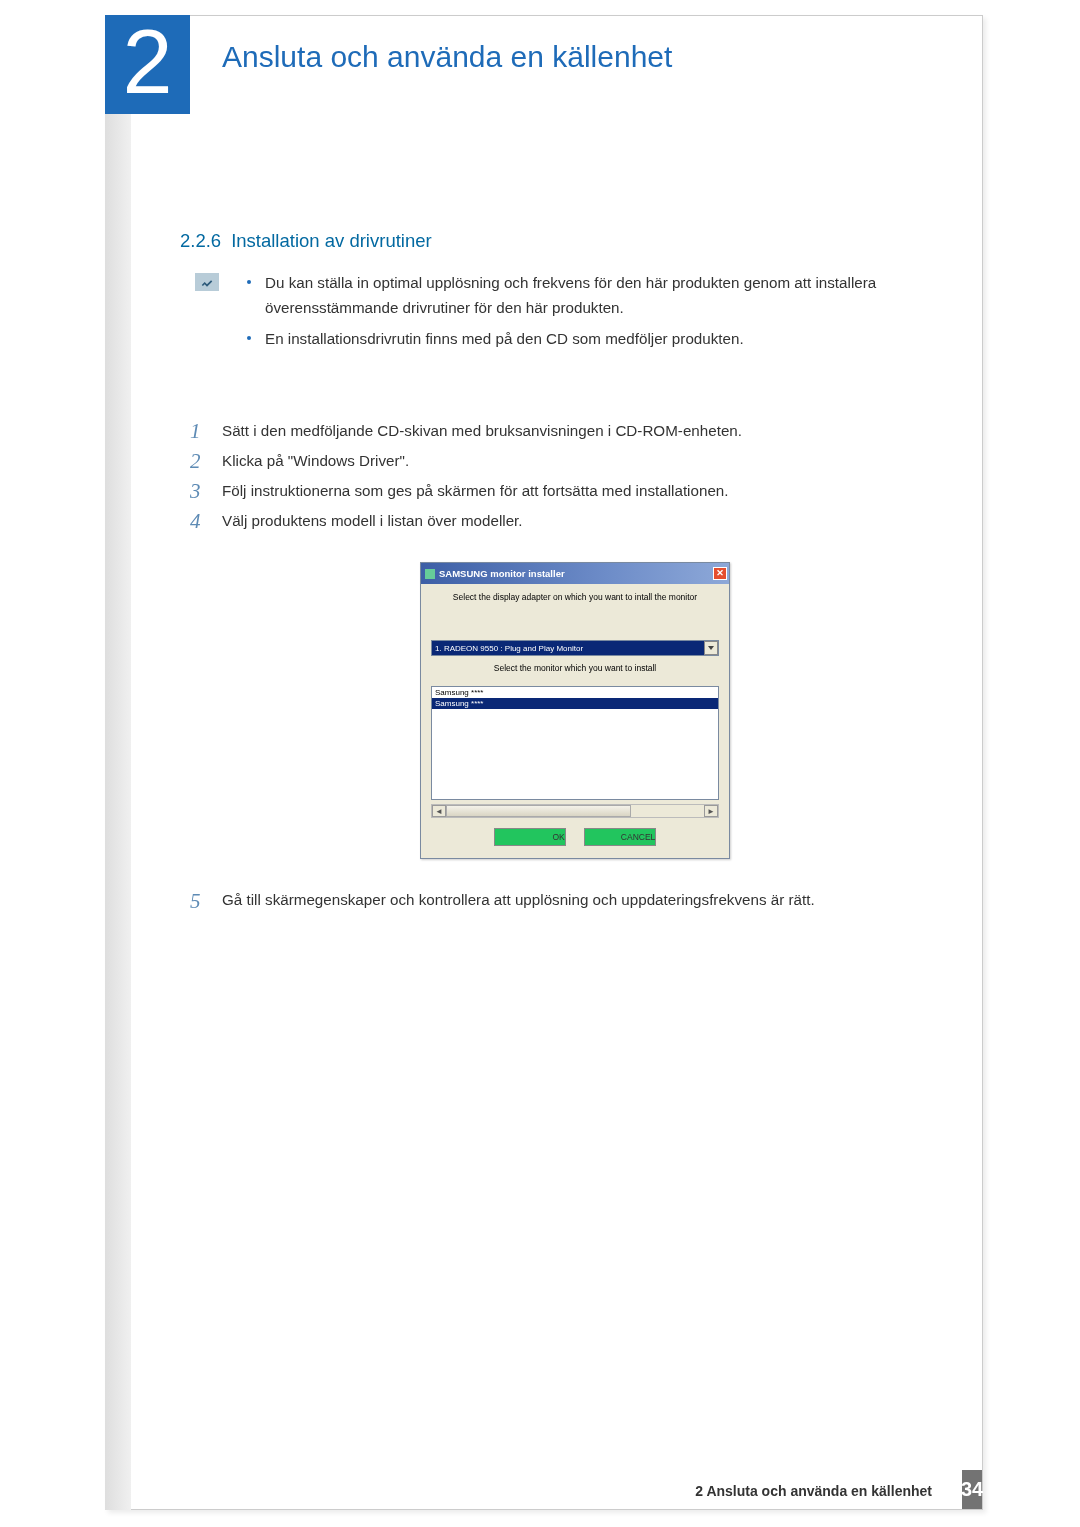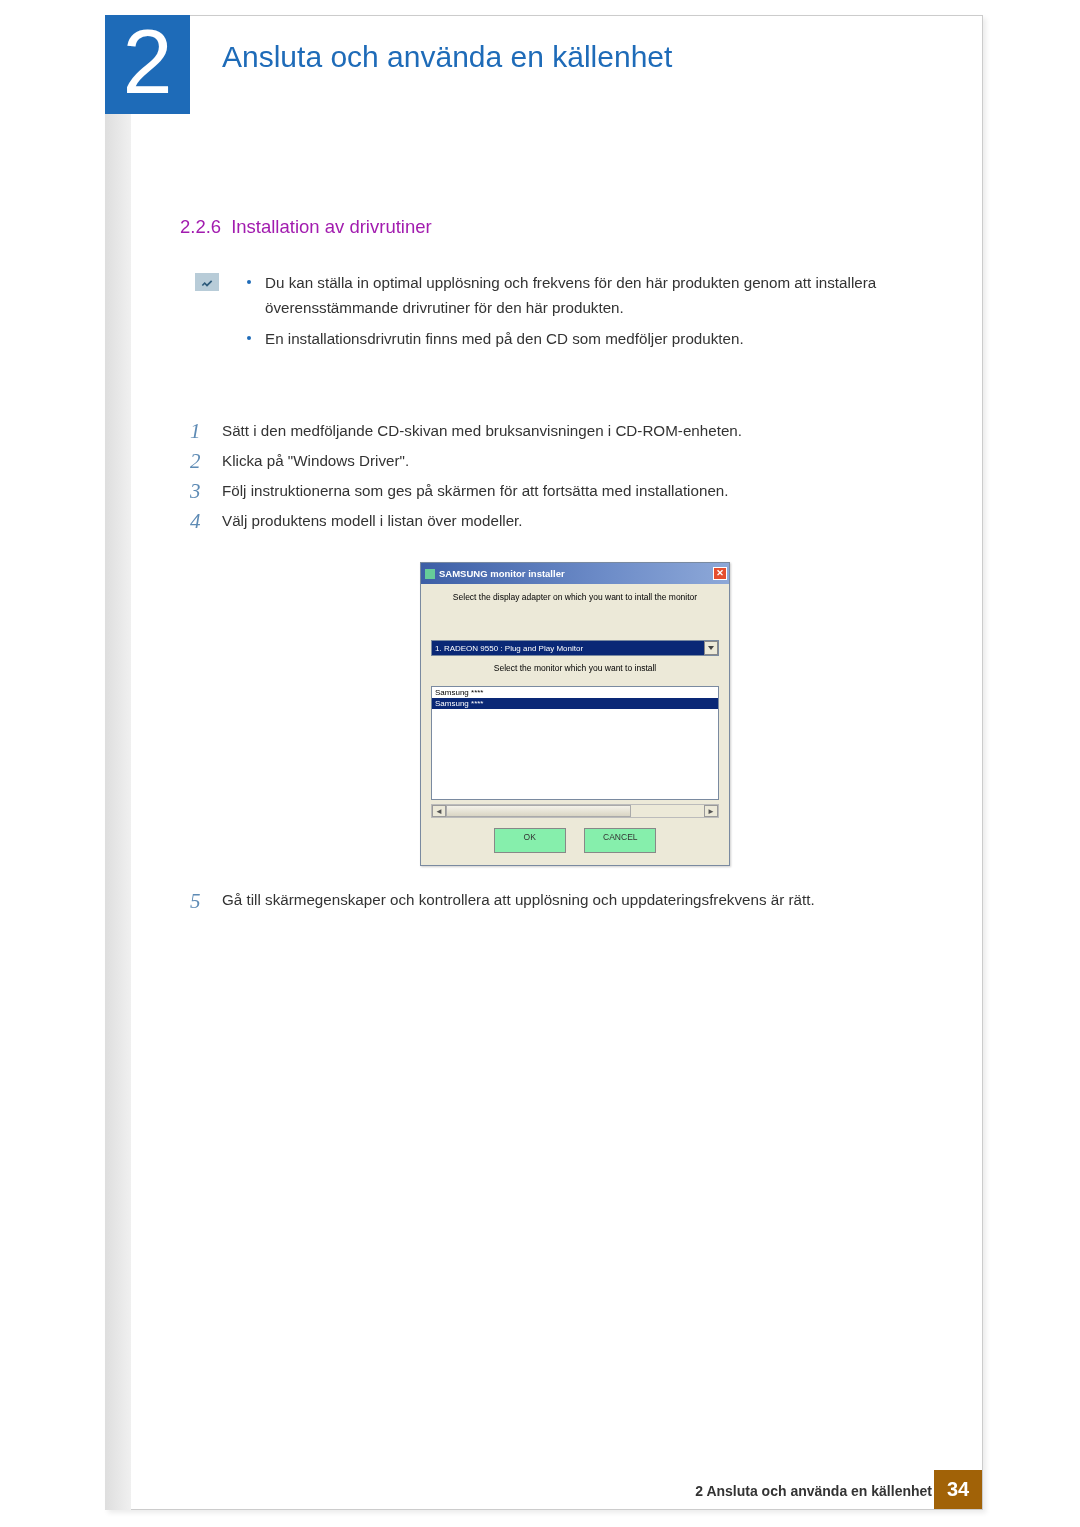--- a/index.html
+++ b/index.html
@@ -54,24 +54,24 @@
     position: absolute;
     left: 222px;
     top: 40px;
     font-size: 30px;
     font-weight: 400;
     color: #1e6bb8;
   }
   .section-heading {
     position: absolute;
     left: 180px;
-    top: 216px;
+    top: 230px;
     font-size: 18.5px;
     font-weight: 400;
-    color: #a21caf;
+    color: #0369a1;
   }
   .section-heading .secno { margin-right: 10px; }
   .note-block {
     position: absolute;
     left: 195px;
     top: 270px;
     width: 770px;
   }
   .note-icon {
     position: absolute;
@@ -265,28 +265,28 @@
     width: 185px;
     background: linear-gradient(#f4f2e9,#d9d5c4);
     border: 1px solid #aaa;
   }
   .btn-row {
     text-align: center;
   }
   .win-btn {
     display: inline-block;
     width: 72px;
-    height: 25px;
+    height: 18px;
     line-height: 16px;
     font-size: 8.5px;
-    background: #86efac;
+    background: #22c55e;
     border: 1px solid #888;
     margin: 0 8px;
     cursor: pointer;
-    text-align:center;
+    text-align:right;
   }
   
   .footer {
     position: absolute;
     right: 0;
     bottom: 0;
     left: 0;
     height: 36px;
   }
   .footer-text {
@@ -294,23 +294,23 @@
     right: 50px;
     bottom: 10px;
     font-size: 14px;
     font-weight: bold;
     color: #333;
   }
   .page-num {
     position: absolute;
     right: 0;
     bottom: 0;
-    width: 48px;
+    width: 20px;
     height: 39px;
-    background: #a16207;
+    background: #737373;
     color: #fff;
     font-size: 20px;
     font-weight: bold;
     display:flex;align-items:center;justify-content:center;
   }
 </style>
 </head>
 <body>
 
 <div class="page-frame">

